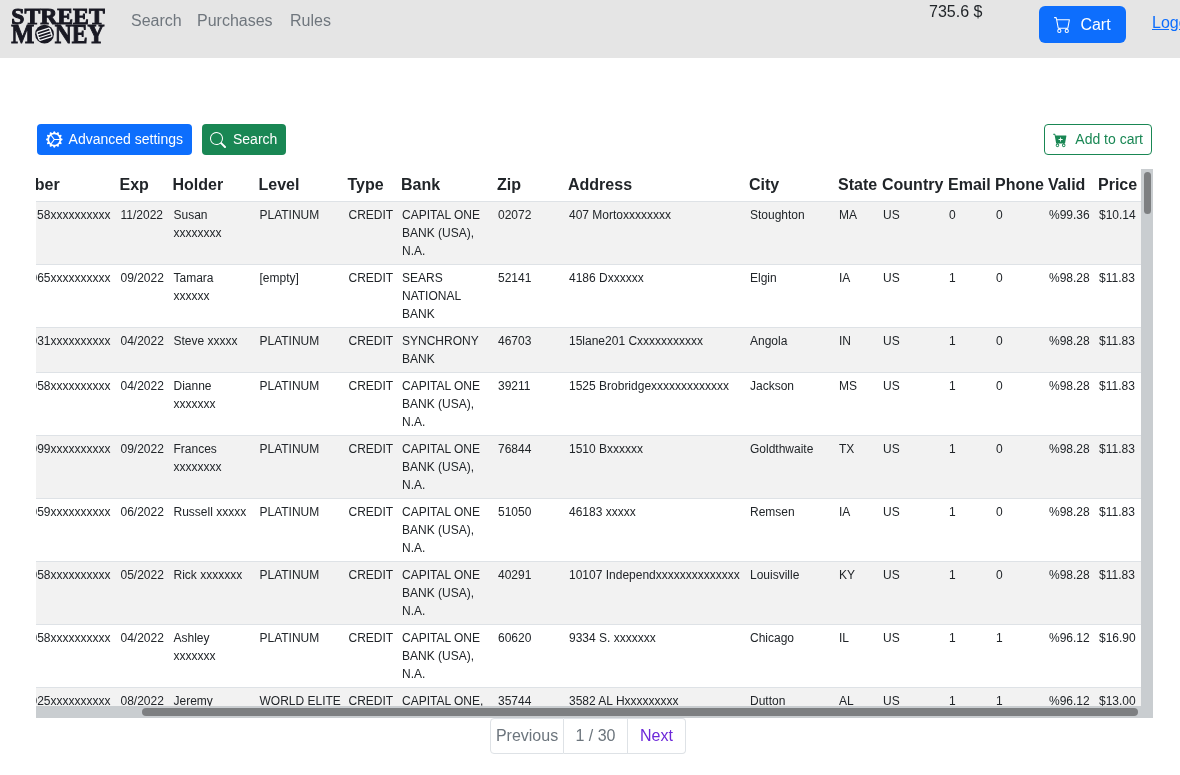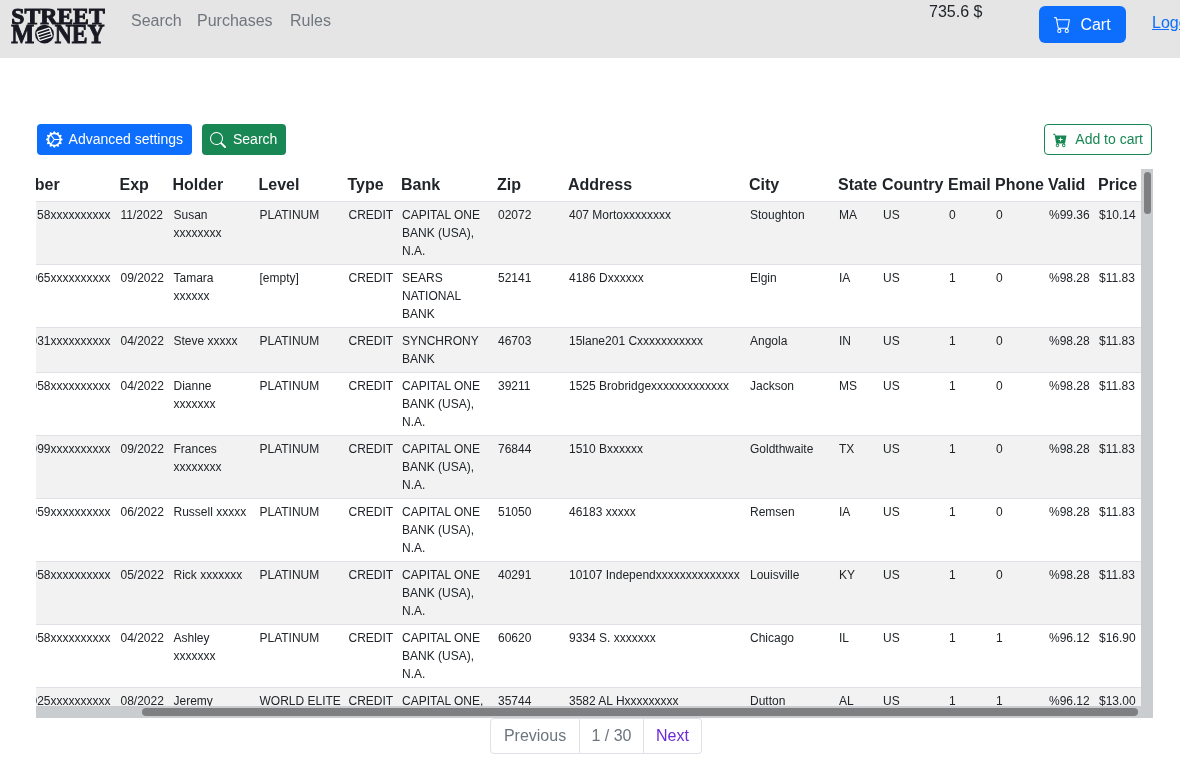--- a/index.html
+++ b/index.html
@@ -21,21 +21,21 @@
 td:first-child { padding-left:6.9px; }
 th:first-child { padding-left:1.5px; }
 td { font-size:12px; line-height:18px; padding:4px; border-bottom:1px solid #dee2e6; vertical-align:top; }
 tr.odd td { background:#f2f2f2; }
 .vtrack { position:absolute; left:1141px; top:169px; width:11.5px; height:549px; background:#c9cdd0; }
 .vthumb { position:absolute; left:1143.5px; top:172px; width:7px; height:42px; background:#7d7f81; border-radius:4px; }
 .htrack { position:absolute; left:36px; top:706px; width:1105px; height:12px; background:#c9cdd0; }
 .hthumb { position:absolute; left:142px; top:708px; width:996px; height:8px; background:#7d7f81; border-radius:4px; }
 .pag { position:absolute; left:490px; top:718px; height:36px; display:flex; font-size:16px; }
 .pag > div { border:1px solid #dee2e6; background:#fff; display:flex; align-items:center; justify-content:center; }
-.pag .prev { width:90px; color:#6c757d; border-radius:4px 0 0 4px; }
+.pag .prev { width:74px; color:#6c757d; border-radius:4px 0 0 4px; }
 .pag .cur { width:64px; color:#6c757d; border-left:none; }
 .pag .next { width:58px; color:#6d28d9; border-left:none; border-radius:0 4px 4px 0; }
 </style>
 </head>
 <body>
 <div class="navbar">
   <svg class="logo" width="94" height="36" viewBox="0 0 94 36">
     <text x="0.3" y="15.7" font-family="Liberation Serif" font-weight="bold" font-size="23" fill="#191923" stroke="#191923" stroke-width="1" textLength="93.4" lengthAdjust="spacingAndGlyphs">STREET</text>
     <text x="0.3" y="35.4" font-family="Liberation Serif" font-weight="bold" font-size="27" fill="#191923" stroke="#191923" stroke-width="1" textLength="23" lengthAdjust="spacingAndGlyphs">M</text>
     <circle cx="33.5" cy="26.2" r="9.4" fill="#191923"></circle>

